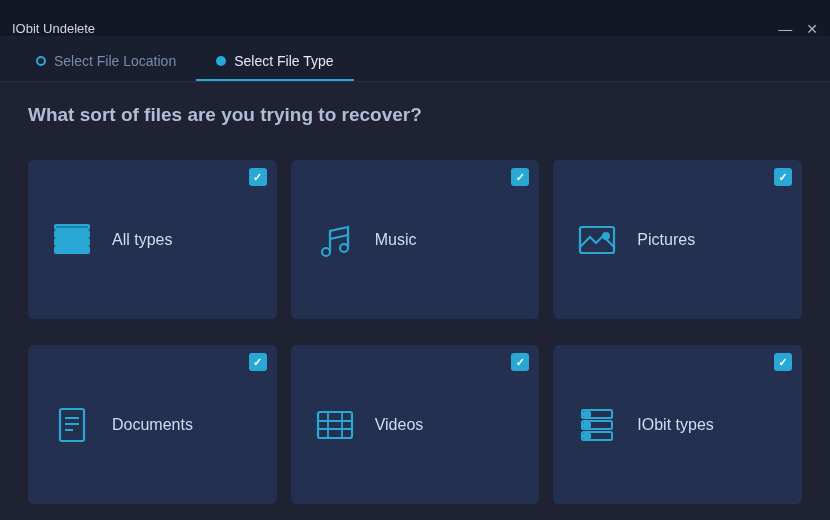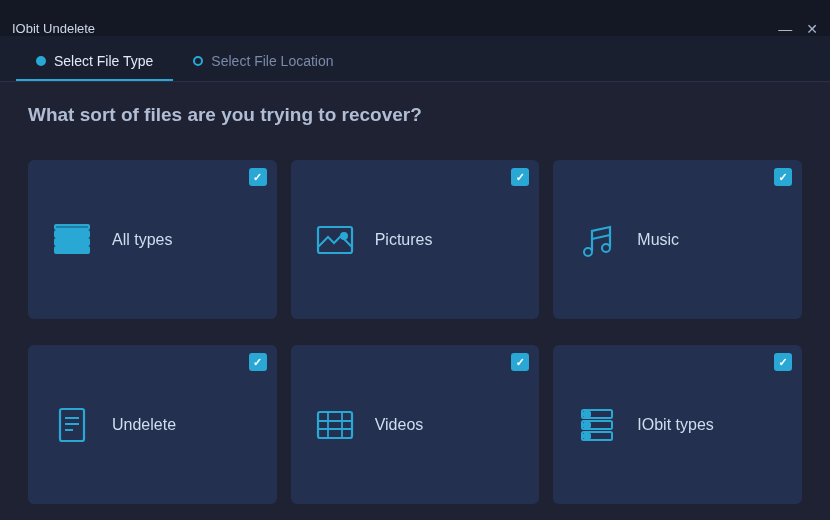--- a/index.html
+++ b/index.html
@@ -188,27 +188,27 @@
     <div class="title-bar-left">
       <span class="title-text">IObit Undelete</span>
     </div>
     <div class="title-bar-controls">
       <span class="title-btn">—</span>
       <span class="title-btn">✕</span>
     </div>
   </div>
 
   <div class="tabs">
+    <div class="tab">
+      <div class="tab-dot"></div>
+      <span>Select File Location</span>
+    </div>
     <div class="tab active">
       <div class="tab-dot"></div>
       <span>Select File Type</span>
-    </div>
-    <div class="tab">
-      <div class="tab-dot"></div>
-      <span>Select File Location</span>
     </div>
   </div>
 
   <div class="content">
     <div class="subtitle">What sort of files are you trying to recover?</div>
 
     <div class="grid">
 
       <div class="card">
         <div class="card-icon">
@@ -219,52 +219,52 @@
             <rect x="4" y="6" width="34" height="4" rx="1" fill="#1e7fa0"></rect>
           </svg>
         </div>
         <span class="card-label">All types</span>
         <div class="card-check"></div>
       </div>
 
       <div class="card">
         <div class="card-icon">
           <svg class="icon-svg" viewBox="0 0 42 42">
-            <rect x="4" y="8" width="34" height="26" rx="2" stroke="#29a8d6" stroke-width="2.2" fill="none"></rect>
-            <polyline points="4,28 14,18 20,24 27,17 38,28" stroke="#29a8d6" stroke-width="2" fill="none"></polyline>
-            <circle cx="30" cy="17" r="3" fill="#29a8d6"></circle>
-          </svg>
-        </div>
-        <span class="card-label">Pictures</span>
-        <div class="card-check"></div>
-      </div>
-
-      <div class="card">
-        <div class="card-icon">
-          <svg class="icon-svg" viewBox="0 0 42 42">
             <path d="M16 32 L16 12 L34 8 L34 28" stroke="#29a8d6" stroke-width="2.2" fill="none"></path>
             <circle cx="12" cy="33" r="4" stroke="#29a8d6" stroke-width="2" fill="none"></circle>
             <circle cx="30" cy="29" r="4" stroke="#29a8d6" stroke-width="2" fill="none"></circle>
             <line x1="16" y1="20" x2="34" y2="16" stroke="#29a8d6" stroke-width="2"></line>
           </svg>
         </div>
         <span class="card-label">Music</span>
         <div class="card-check"></div>
       </div>
 
       <div class="card">
         <div class="card-icon">
           <svg class="icon-svg" viewBox="0 0 42 42">
+            <rect x="4" y="8" width="34" height="26" rx="2" stroke="#29a8d6" stroke-width="2.2" fill="none"></rect>
+            <polyline points="4,28 14,18 20,24 27,17 38,28" stroke="#29a8d6" stroke-width="2" fill="none"></polyline>
+            <circle cx="30" cy="17" r="3" fill="#29a8d6"></circle>
+          </svg>
+        </div>
+        <span class="card-label">Pictures</span>
+        <div class="card-check"></div>
+      </div>
+
+      <div class="card">
+        <div class="card-icon">
+          <svg class="icon-svg" viewBox="0 0 42 42">
             <rect x="9" y="5" width="24" height="32" rx="2" stroke="#29a8d6" stroke-width="2.2" fill="none"></rect>
             <line x1="14" y1="14" x2="28" y2="14" stroke="#29a8d6" stroke-width="2"></line>
             <line x1="14" y1="20" x2="28" y2="20" stroke="#29a8d6" stroke-width="2"></line>
             <line x1="14" y1="26" x2="22" y2="26" stroke="#29a8d6" stroke-width="2"></line>
           </svg>
         </div>
-        <span class="card-label">Undelete</span>
+        <span class="card-label">Documents</span>
         <div class="card-check"></div>
       </div>
 
       <div class="card">
         <div class="card-icon">
           <svg class="icon-svg" viewBox="0 0 42 42">
             <rect x="4" y="8" width="34" height="26" rx="2" stroke="#29a8d6" stroke-width="2.2" fill="none"></rect>
             <line x1="14" y1="8" x2="14" y2="34" stroke="#29a8d6" stroke-width="1.8"></line>
             <line x1="28" y1="8" x2="28" y2="34" stroke="#29a8d6" stroke-width="1.8"></line>
             <line x1="4" y1="17" x2="38" y2="17" stroke="#29a8d6" stroke-width="1.8"></line>

